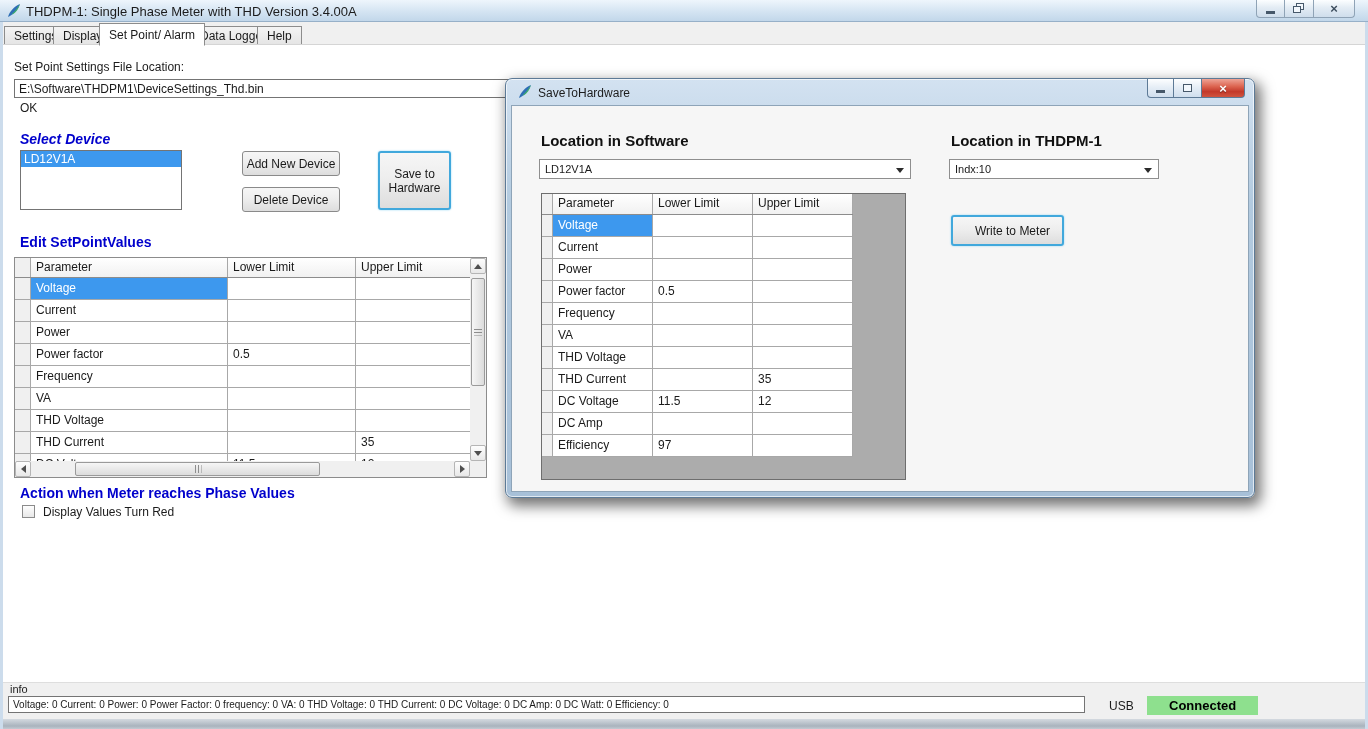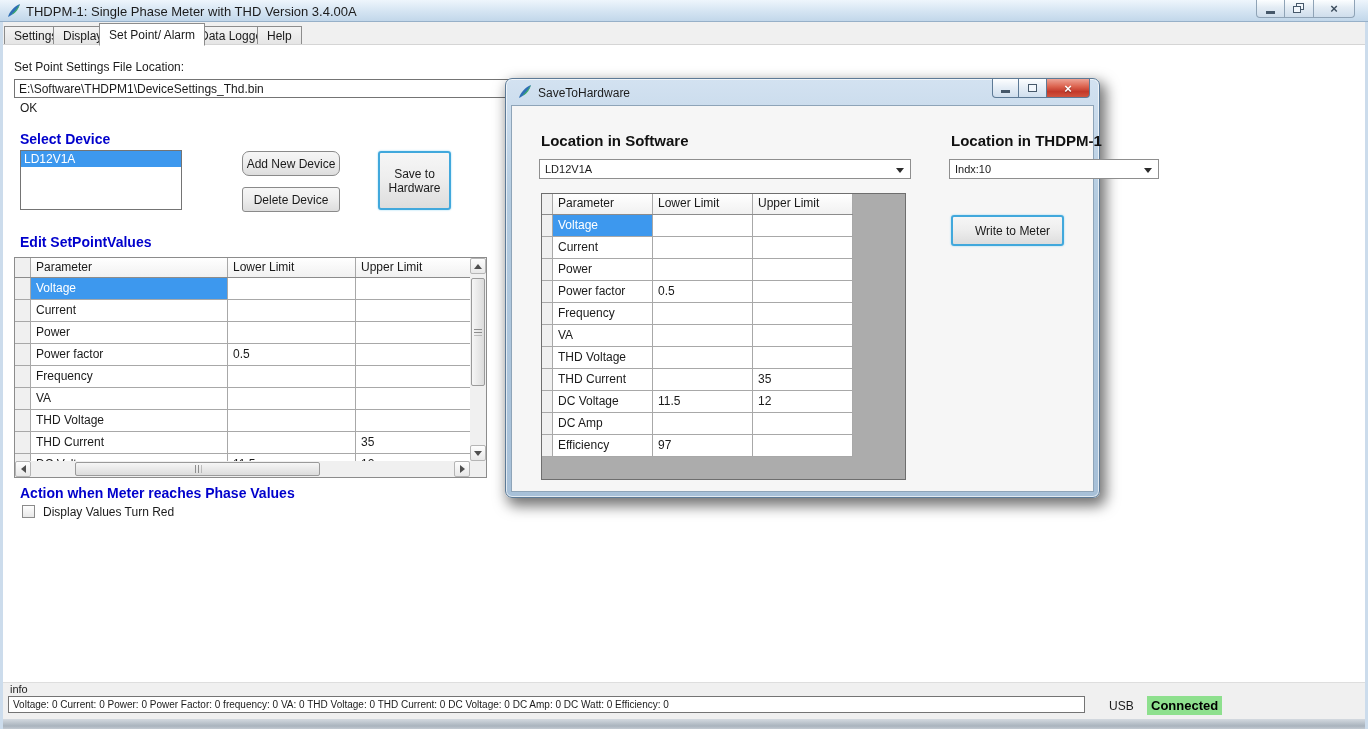--- a/index.html
+++ b/index.html
@@ -101,27 +101,27 @@
   .tri-right { width:0;height:0;border-top:4px solid transparent;border-bottom:4px solid transparent;border-left:5px solid #4f4f4f; }
   .sb-corner { position:absolute; right:0; bottom:0; width:16px; height:16px; background:#f0f0f0; }
   
   .checkbox { position:absolute; width:13px; height:13px; border:1px solid #8b8b8b;
               background:linear-gradient(#fefefe,#e8e8e8); }
   
   .bottombar { position:absolute; left:0; top:682px; width:100%; height:37px; background:#f0f0f0; border-top:1px solid #dedede; }
   .frame-bottom { position:absolute; left:0; bottom:0; width:100%; height:10px;
                   background:linear-gradient(#d4dae0,#a9b3bd 70%,#c3cad2); }
   .connected-badge { position:absolute; left:1147px; top:696px; background:#8EE08E; color:#000;
-                     font-size:13px; font-weight:bold; padding:2px 4px; }
+                     font-size:13px; font-weight:bold; padding:2px 22px; }
   
   .frame-left { position:absolute; left:0; top:22px; bottom:0; width:3px; background:#ccdcec; }
   .frame-right { position:absolute; right:0; top:22px; bottom:0; width:3px; background:#ccdcec; }
   
   .dialog {
-    position:absolute; left:505px; top:78px; width:595px; height:420px;
+    position:absolute; left:505px; top:78px; width:750px; height:420px;
     background:linear-gradient(#d3e2f1,#b2cadf 30%,#a7c0d8);
     border:1px solid #5d7a96; border-radius:7px;
     box-shadow: 4px 6px 14px 2px rgba(0,0,0,0.55), inset 0 0 0 1px rgba(255,255,255,0.65);
   }
   .dialog-title-text { position:absolute; left:32px; top:7px; font-size:12px; color:#1c1c1c; }
   .dialog-icon { position:absolute; left:11px; top:5px; width:16px; height:16px; }
   .dlg-btns { position:absolute; right:9px; top:0; display:flex; height:19px; }
   .dlg-btn { height:19px; display:flex; align-items:center; justify-content:center;
              border:1px solid #5d7a96; border-top:none;
              background:linear-gradient(#fdfeff,#e6eef6 45%,#d0dfee); }
@@ -181,25 +181,25 @@
     <div class="tab active tab-setpoint">Set Point/ Alarm</div>
     <div class="tab tab-datalogger">Data Logger</div>
     <div class="tab tab-help">Help</div>
   </div>
   <div class="content-top-line"></div>
 
   <div class="label" style="left:14px; top:60px;">Set Point Settings File Location:</div>
   <input class="textfield" style="left: 14px; top: 79px; width: 1071px; height: 19px;" value="E:\Software\THDPM1\DeviceSettings_Thd.bin">
   <div class="label" style="left:20px; top:101px;">OK</div>
 
-  <div class="heading-blue" style="left:20px; top:131px;">Select Device</div>
+  <div class="heading-blue" style="left:20px; top:131px;font-style:italic;">Select Device</div>
   <div class="listbox">
     <div class="item sel">LD12V1A</div>
   </div>
-  <div class="btn" style="left:242px; top:151px; width:98px; height:25px;border-radius:7px;">Add New Device</div>
+  <div class="btn" style="left:242px; top:151px; width:98px; height:25px;">Add New Device</div>
   <div class="btn" style="left:242px; top:187px; width:98px; height:25px;">Delete Device</div>
   <div class="btn focused" style="left:378px; top:151px; width:73px; height:59px; white-space:normal; padding:4px;">Save to Hardware</div>
 
   <div class="heading-blue" style="left:20px; top:234px;">Edit SetPointValues</div>
 
   <div class="dg dg-border" id="main-grid">
     <div class="rows-area">
       <div class="g-hrow">
         <div class="g-hcell c-rowhdr rowhdr"></div>
         <div class="g-hcell c-param">Parameter</div>

